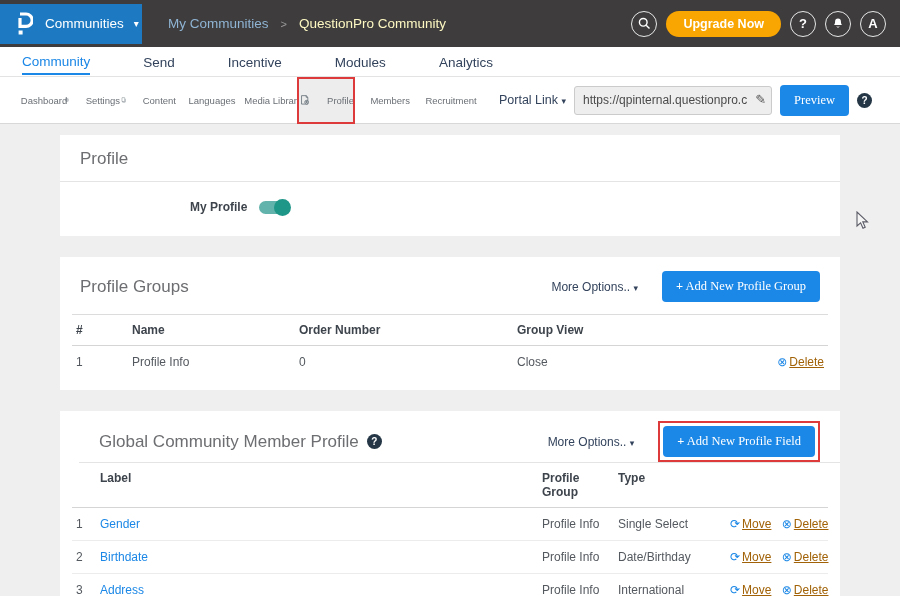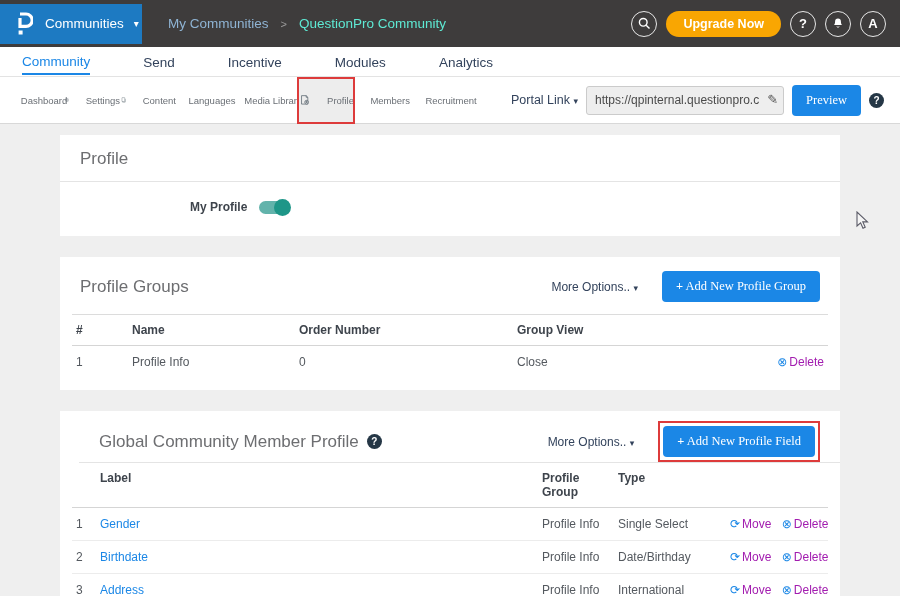--- a/index.html
+++ b/index.html
@@ -8,38 +8,38 @@
 
   
   .topbar { height:47px; background:#3E3C3C; display:flex; align-items:center; }
   .logo-box { width:142px; height:40px; background:#1D7AC2; display:flex; align-items:center; padding-left:16px; cursor:pointer; }
   .logo-p { margin-right:12px; display:flex; align-items:center; }
   .menu-label { color:#fff; font-size:13.5px; }
   .menu-caret { color:#fff; font-size:10px; margin-left:10px; }
   .breadcrumb { display:flex; align-items:center; margin-left:26px; flex:1; }
   .crumb-parent { color:#8FB4D4; font-size:13.5px; cursor:pointer; }
   .crumb-sep { color:#9A9A9A; font-size:11px; margin:0 12px; }
-  .crumb-current { color:#5eead4; font-size:13.5px; }
+  .crumb-current { color:#fef9c3; font-size:13.5px; }
   .topbar-right { display:flex; align-items:center; gap:9px; padding-right:14px; }
   .tb-circle { width:26px; height:26px; border:1.6px solid #E8E8E8; border-radius:50%; display:flex; align-items:center; justify-content:center; color:#fff; font-size:13px; font-weight:bold; cursor:pointer; background:transparent; }
   .upgrade-btn { background:#F9A602; color:#fff; font-size:12.5px; font-weight:bold; border:none; border-radius:13px; height:26px; padding:0 17px; cursor:pointer; }
 
   
   .navbar { height:30px; background:#fff; display:flex; align-items:center; padding-left:22px; border-bottom:1px solid #E3E3E3; gap:53px; }
   .nav-tab { font-size:13.5px; color:#33435C; cursor:pointer; padding:5px 0 4px; }
   .nav-tab.active { color:#1B87E6; border-bottom:2px solid #1B87E6; }
 
   
   .toolbar { height:47px; background:#fff; border-bottom:1px solid #D8D8D8; display:flex; align-items:center; padding-left:8px; }
   .tool-item { width:56px; height:45px; display:flex; flex-direction:row; align-items:center; justify-content:center; gap:16px; cursor:pointer; }
   .tool-item .tool-label { font-size:9.5px; color:#6A6F75; white-space:nowrap; }
   .tool-item.media { width:66px; }
   .tool-item.recruit { width:66px; }
   .tool-item.highlighted { background:#EDEDED; outline:2px solid #DD3B3B; outline-offset:-1px; }
-  .toolbar-right { margin-left:auto; display:flex; align-items:center; padding-right:16px; gap:8px; }
+  .toolbar-right { margin-left:auto; display:flex; align-items:center; padding-right:28px; gap:8px; }
   .portal-link { font-size:12.5px; color:#33435C; cursor:pointer; white-space:nowrap; }
   .portal-caret { font-size:9px; color:#33435C; }
   .url-wrap { position:relative; }
   .url-input { width:198px; height:29px; background:#EEEEEE; border:1px solid #CBCBCB; border-radius:3px; font-size:12px; color:#4A4A4A; padding:0 24px 0 8px; font-family:"Liberation Sans", sans-serif; }
   .pencil { position:absolute; right:6px; top:6px; font-size:13px; color:#555; cursor:pointer; }
   .btn-blue { background:#1B87E6; color:#fff; border:none; border-radius:4px; font-size:12.5px; padding:8px 14px; cursor:pointer; white-space:nowrap; font-family:Liberation Serif, serif; }
   .help-dot { width:15px; height:15px; background:#253746; border-radius:50%; color:#fff; font-size:10px; font-weight:bold; display:inline-flex; align-items:center; justify-content:center; cursor:pointer; flex:none; }
 
   
   .content { padding:11px 60px 0; }
@@ -57,21 +57,21 @@
 
   table { border-collapse:collapse; margin:0 12px; width:756px; table-layout:fixed; }
   th { text-align:left; font-size:12px; color:#3E444C; padding:8px 4px; border-top:1px solid #DCDCDC; border-bottom:1px solid #D5D5D5; vertical-align:top; }
   td { font-size:12px; color:#54595F; padding:9px 4px; border-bottom:1px solid #ECECEC; vertical-align:top; }
   tr:last-child td { border-bottom:none; }
   .tbl-groups th { border-top:1px solid #DCDCDC; }
   .tbl-members th { border-top:none; }
   .link { color:#1B87E6; cursor:pointer; text-decoration:none; }
   .actions { text-align:right; white-space:nowrap; }
   .action-glyph { font-size:12px; color:#1B87E6; }
-  .act { color:#a21caf; cursor:pointer; margin-left:2px; }
+  .act { color:#a16207; cursor:pointer; margin-left:2px;text-decoration:underline; }
   .act + .glyph-gap { margin-left:7px; }
 
   .red-box { border:2px solid #DD3B3B; padding:3px; display:inline-block; }
   .card-groups { padding-bottom:12px; }
   .card-members table { margin-bottom:0; }
 
   .cursor { position:absolute; left:856px; top:211px; pointer-events:none; z-index:50; }
 </style>
 </head>
 <body>

